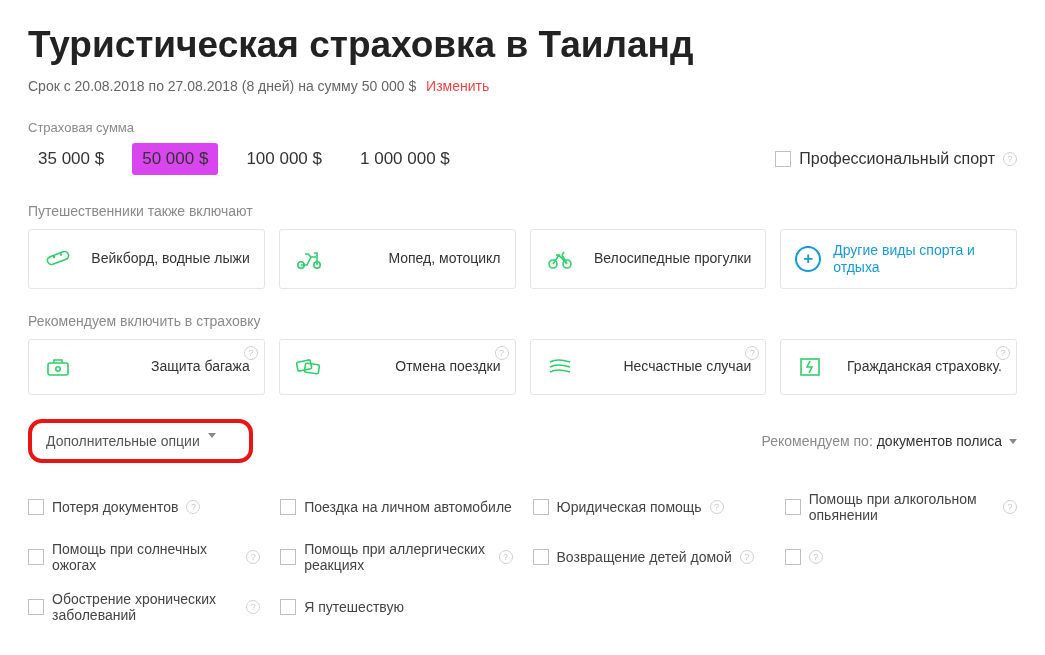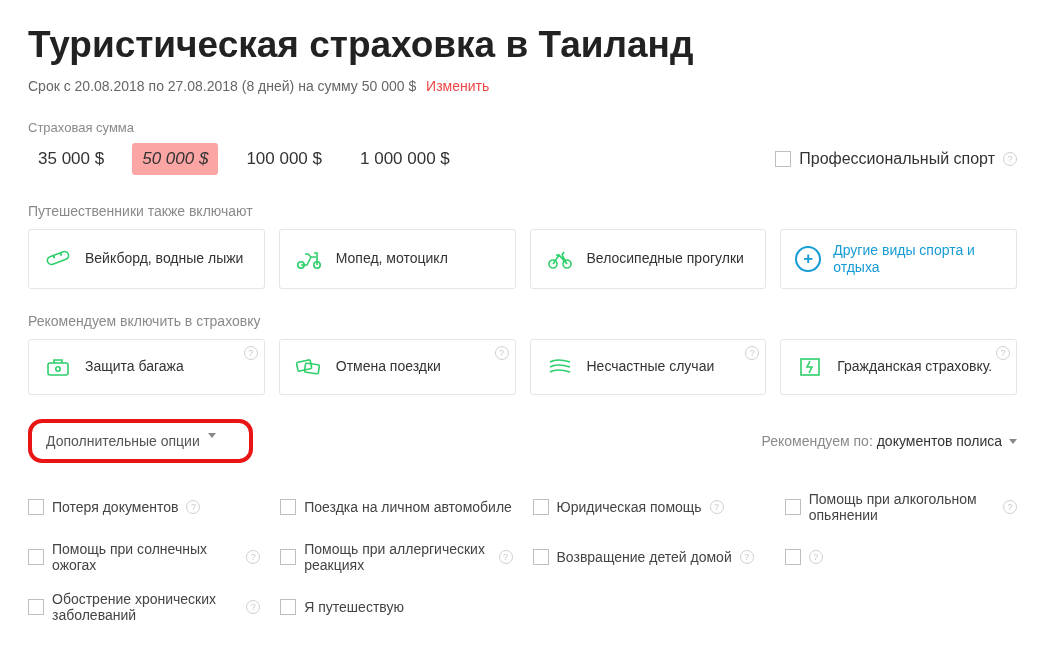--- a/index.html
+++ b/index.html
@@ -38,21 +38,21 @@
     gap: 18px;
     font-size: 17px;
     color: #333;
     align-items: center;
   }
   .sum-opt {
     padding: 6px 10px;
     border-radius: 3px;
     cursor: pointer;
   }
-  .sum-opt.selected { background: #fca5a5; font-style: italic; }
+  .sum-opt.selected { background: #d946ef; }
   .prof-sport {
     display: flex;
     align-items: center;
     font-size: 16px;
     color: #333;
     gap: 8px;
   }
   .checkbox {
     width: 16px;
     height: 16px;
@@ -86,20 +86,21 @@
     border-radius: 3px;
     padding: 12px 14px;
     display: flex;
     align-items: center;
     gap: 12px;
     font-size: 14px;
     color: #333;
     position: relative;
     min-height: 56px;
     cursor: pointer;
+    justify-content: space-between;
   }
   .card.more { color: #169bd5; }
   .card .icon-slot {
     width: 30px; height: 26px;
     display: flex; align-items: center; justify-content: center;
     flex-shrink: 0;
   }
   .card .help-top {
     position: absolute;
     top: 6px; right: 6px;

